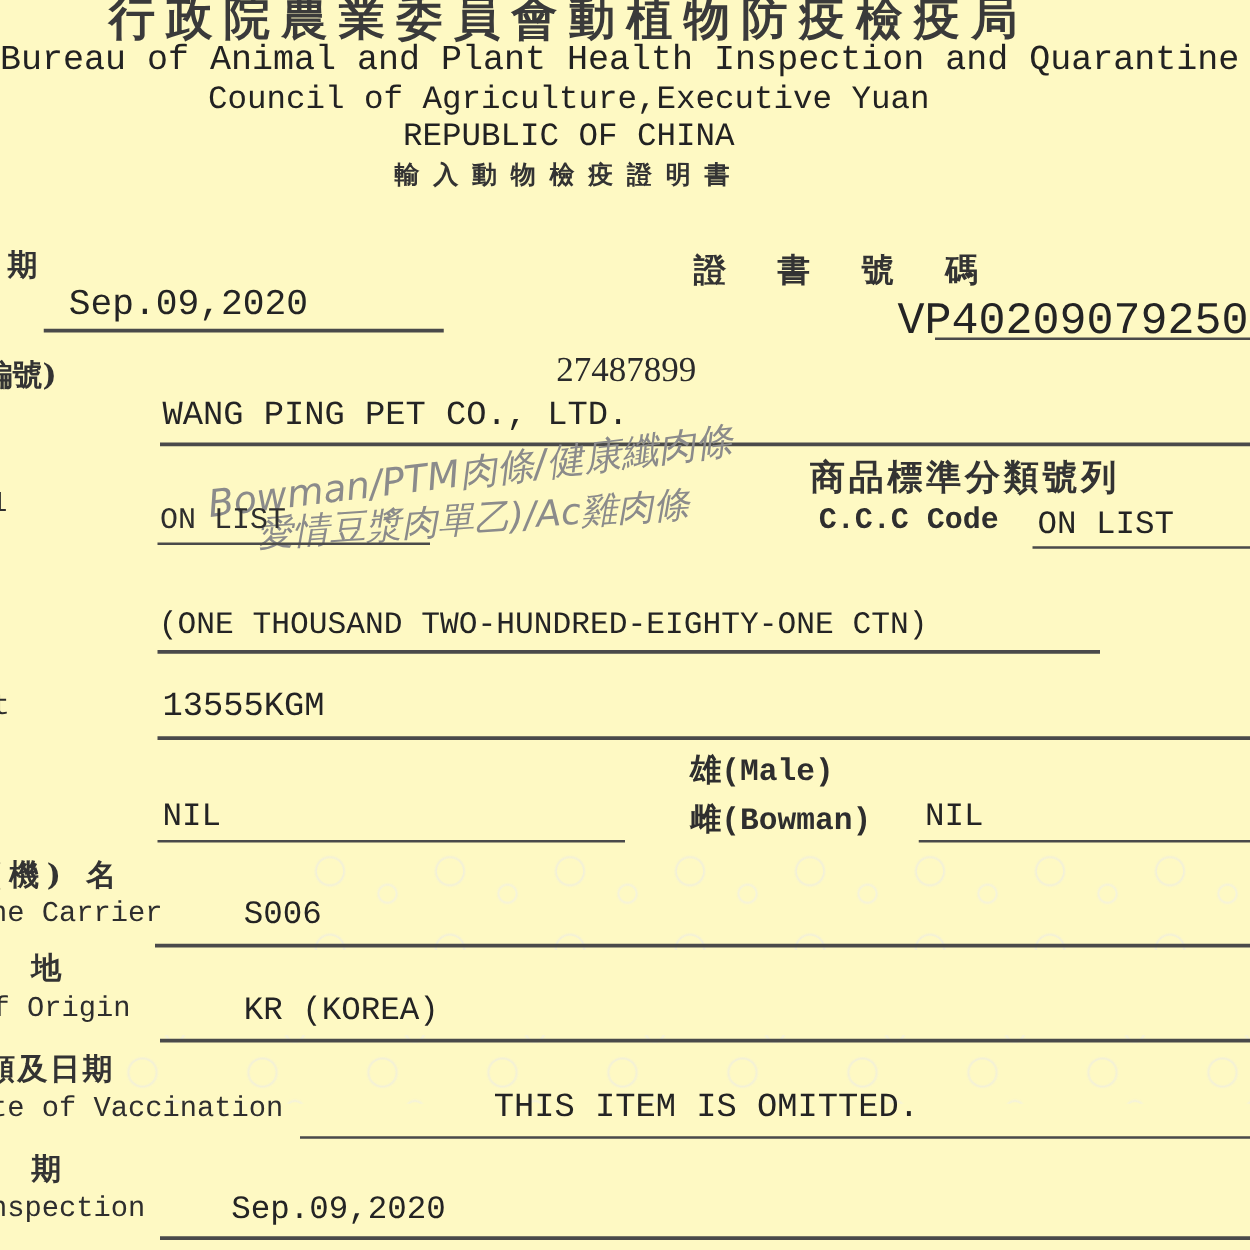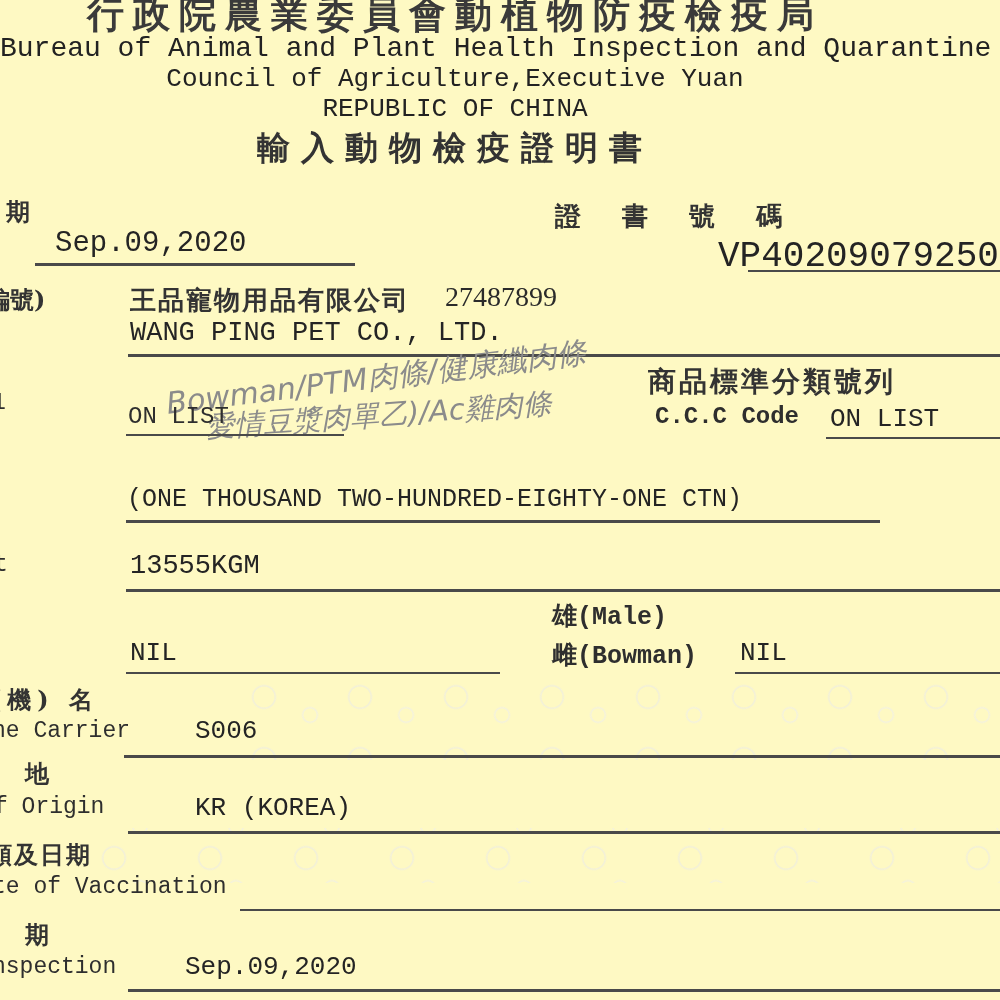--- a/index.html
+++ b/index.html
@@ -18,21 +18,21 @@
   .serif{font-family:"Liberation Serif","DejaVu Serif",serif;}
 
   .abs{position:absolute;white-space:nowrap;}
   .center{left:0;width:910px;text-align:center;}
 
   
   .agency-zh{top:-10px;font-size:37px;font-weight:bold;letter-spacing:9px;color:#3a3a3a;}
   .bureau-en{top:33px;font-size:28px;color:#222;}
   .council-en{top:64px;font-size:26px;color:#222;}
   .country-en{top:94px;font-size:26px;color:#222;}
-  .cert-zh{top:126px;font-size:33px;font-weight:bold;letter-spacing:11px;color:#333;}
+  .cert-zh{top:126px;font-size:20px;font-weight:bold;letter-spacing:11px;color:#333;}
   .cert-en{top:166px;font-size:21px;letter-spacing:1px;color:#222;}
 
   
   .rule{position:absolute;height:0;border-top:3px solid #4a4a4a;}
   .rule.thin{border-top-width:2px;}
 
   
   .hand{
     position:absolute;color:#8b8b8b;
     font-family:"DejaVu Sans",sans-serif;
@@ -68,21 +68,20 @@
 
   <div class="abs lbl-zh" style="left:6px;top:196px;font-weight:bold;">期</div>
   <div class="abs val sans" style="left:55px;top:227px;font-size:29px;">Sep.09,2020</div>
   <div class="rule" style="left:35px;top:263px;width:320px;"></div>
 
   <div class="abs lbl-zh" style="left:555px;top:199px;font-size:26px;font-weight:bold;letter-spacing:16px;">證 書 號 碼</div>
   <div class="abs val sans" style="left:718px;top:236px;font-size:36px;">VP402090792501</div>
   <div class="rule thin" style="left:748px;top:270px;width:252px;"></div>
 
   <div class="abs lbl-zh" style="left:-14px;top:284px;font-weight:bold;">編號)</div>
-  <div class="abs lbl-zh" style="left:130px;top:283px;font-size:26px;letter-spacing:2px;font-weight:bold;">王品寵物用品有限公司</div>
   <div class="abs serif" style="left:445px;top:281px;font-size:28px;">27487899</div>
   <div class="abs val sans" style="left:130px;top:318px;font-size:27px;">WANG PING PET CO., LTD.</div>
   <div class="rule" style="left:128px;top:354px;width:872px;"></div>
 
   <div class="hand" style="left:165px;top:358px;transform:rotate(-7deg);">Bowman/PTM肉條/健康纖肉條</div>
   <div class="hand" style="left:205px;top:396px;font-size:29px;transform:rotate(-4deg);">愛情豆漿肉單乙)/Ac雞肉條</div>
 
   <div class="abs lbl-zh" style="left:648px;top:363px;font-size:28px;font-weight:bold;letter-spacing:3px;">商品標準分類號列</div>
   <div class="abs lbl-mono" style="left:-8px;top:390px;">1</div>
   <div class="abs lbl-mono" style="left:128px;top:403px;font-size:24px;">ON LIST</div>
@@ -110,20 +109,21 @@
   <div class="abs val sans" style="left:195px;top:716px;">S006</div>
   <div class="rule" style="left:124px;top:755px;width:876px;"></div>
 
   <div class="abs lbl-zh" style="left:25px;top:758px;font-weight:bold;">地</div>
   <div class="abs lbl-mono" style="left:-6px;top:794px;">f Origin</div>
   <div class="abs val sans" style="left:195px;top:793px;">KR (KOREA)</div>
   <div class="rule" style="left:128px;top:831px;width:872px;"></div>
 
   <div class="abs lbl-zh" style="left:-12px;top:839px;font-weight:bold;letter-spacing:2px;">類及日期</div>
   <div class="abs lbl-mono" style="left:-8px;top:874px;">te of Vaccination</div>
+  <div class="abs val sans" style="left:395px;top:872px;font-size:27px;">THIS ITEM IS OMITTED.</div>
   <div class="rule thin" style="left:240px;top:909px;width:760px;"></div>
 
   <div class="abs lbl-zh" style="left:25px;top:919px;font-weight:bold;">期</div>
   <div class="abs lbl-mono" style="left:-8px;top:954px;">nspection</div>
   <div class="abs val sans" style="left:185px;top:952px;">Sep.09,2020</div>
   <div class="rule" style="left:128px;top:989px;width:872px;"></div>
 
 </div>
 
 </body></html>

